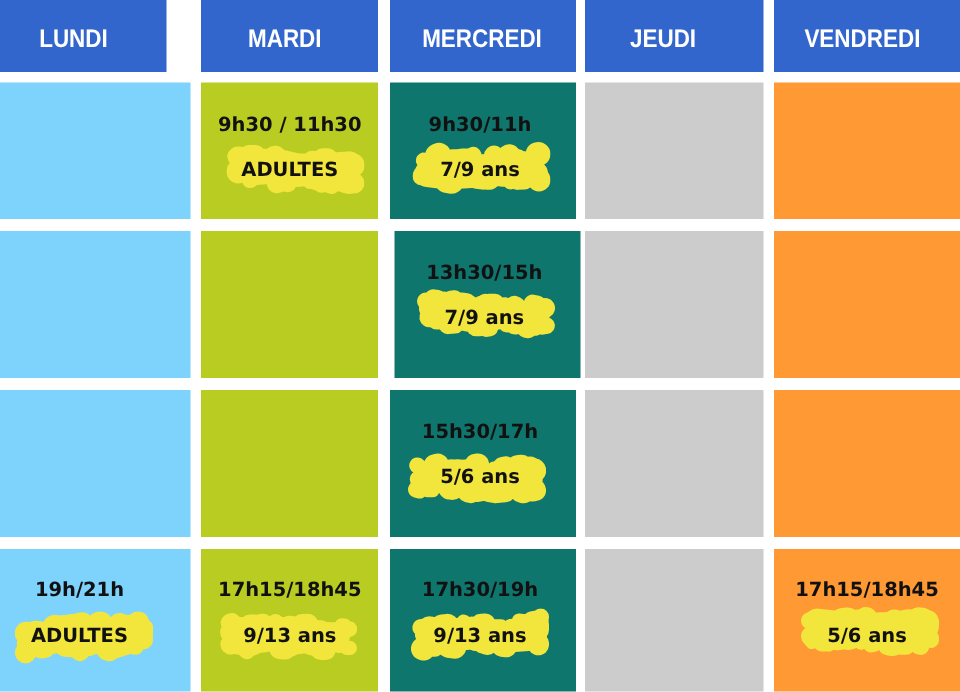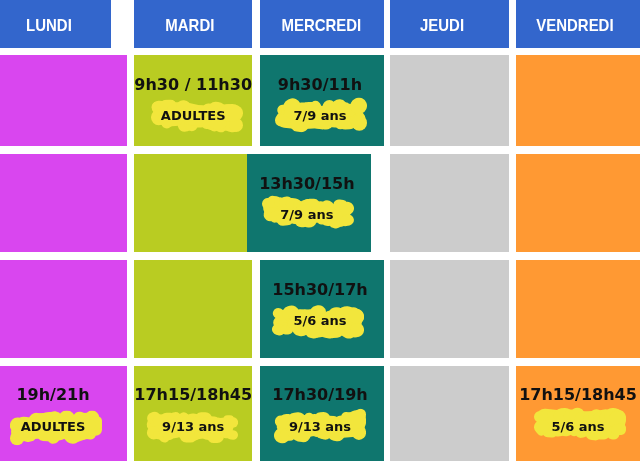--- a/index.html
+++ b/index.html
@@ -4,24 +4,24 @@
 <title>Planning</title>
 <style>
   html,body{margin:0;padding:0;background:#ffffff;}
   body{width:640px;height:461px;overflow:hidden;
        font-family:"DejaVu Sans",sans-serif;}
   #grid{position:relative;width:640px;height:461px;background:#ffffff;}
   .cell{position:absolute;box-sizing:border-box;}
   .hdr{top:0;height:47.9px;background:#3366cc;display:flex;align-items:center;justify-content:center;}
   .hdrtxt{color:#ffffff;font-family:"Liberation Sans",sans-serif;font-weight:bold;
           font-size:17px;line-height:1;display:inline-block;transform:scaleX(0.88) translateY(2px);}
-  .c0{background:#d946ef}.c1{background:#b9cc22}.c2{background:#0f766e}
+  .c0{background:#7dd3fc}.c1{background:#b9cc22}.c2{background:#0f766e}
   .c3{background:#cccccc}.c4{background:#ff9933}
   .day{display:flex;flex-direction:column;align-items:center;}
-  .time{color:#111111;font-weight:bold;font-size:16px;line-height:1;
+  .time{color:#111111;font-weight:bold;font-size:13px;line-height:1;
         white-space:nowrap;margin-top:21.6px;text-align:right;}
   .agewrap{position:relative;display:inline-block;margin-top:12.2px;}
   .blob{position:absolute;left:50%;top:50%;transform:translate(-50%,-50%);z-index:1;
         width:92px;height:35px;stroke:#f2e63c;}
   .age{position:relative;z-index:2;color:#111111;font-weight:bold;font-size:13px;
        line-height:1;white-space:nowrap;display:inline-block;}
 </style>
 </head>
 <body>
 
@@ -208,21 +208,21 @@
             <path d="M128.1,51.1L128.1,50.6" stroke-width="21.6"></path>
             <path d="M137.2,49.8L145.7,49.3" stroke-width="25.5"></path>
             <path d="M155.2,44.5L160.0,45.5" stroke-width="18.5"></path>
             <path d="M164.9,49.3L164.9,49.5" stroke-width="30.2"></path>
             <path d="M27.5,21.0L29.7,20.3" stroke-width="21.7"></path>
             <path d="M14.0,39.7L26.6,40.9" stroke-width="15.5"></path>
             <path d="M33.4,26.7L43.9,27.6" stroke-width="29.4"></path>
           </g>
         </svg><span class="age">7/9 ans</span></div>
     </div>
-  <div class="cell day c2" style="left:247px;top:154.2px;width:123.8px;height:98.1px">
+  <div class="cell day c2" style="left:263px;top:154.2px;width:123.8px;height:98.1px">
       <div class="time" style="margin-left:-4px">13h30/15h</div>
       <div class="agewrap" style="margin-left:-4px"><svg class="blob" style="margin-left:1px;margin-top:-1px" viewBox="0 0 180 68">
           <g fill="none" stroke-linecap="round" stroke-linejoin="round">
             <path d="M13.6,28.1L50.1,32.8L86.5,34.7L123.0,36.0L159.5,39.7" stroke-width="22.0"></path>
             <path d="M23.8,28.6L57.5,28.7L91.2,34.2L124.9,34.0L158.5,36.8" stroke-width="27.1"></path>
             <path d="M17.2,25.8L45.5,26.7L73.8,31.7L102.0,31.0L130.3,36.7L158.5,40.0" stroke-width="28.5"></path>
             <path d="M11.3,18.0L17.8,18.7" stroke-width="22.5"></path>
             <path d="M21.3,14.8L26.7,15.6" stroke-width="24.7"></path>
             <path d="M32.9,15.4L35.7,14.2" stroke-width="17.6"></path>
             <path d="M43.9,14.7L49.3,14.0" stroke-width="20.7"></path>

